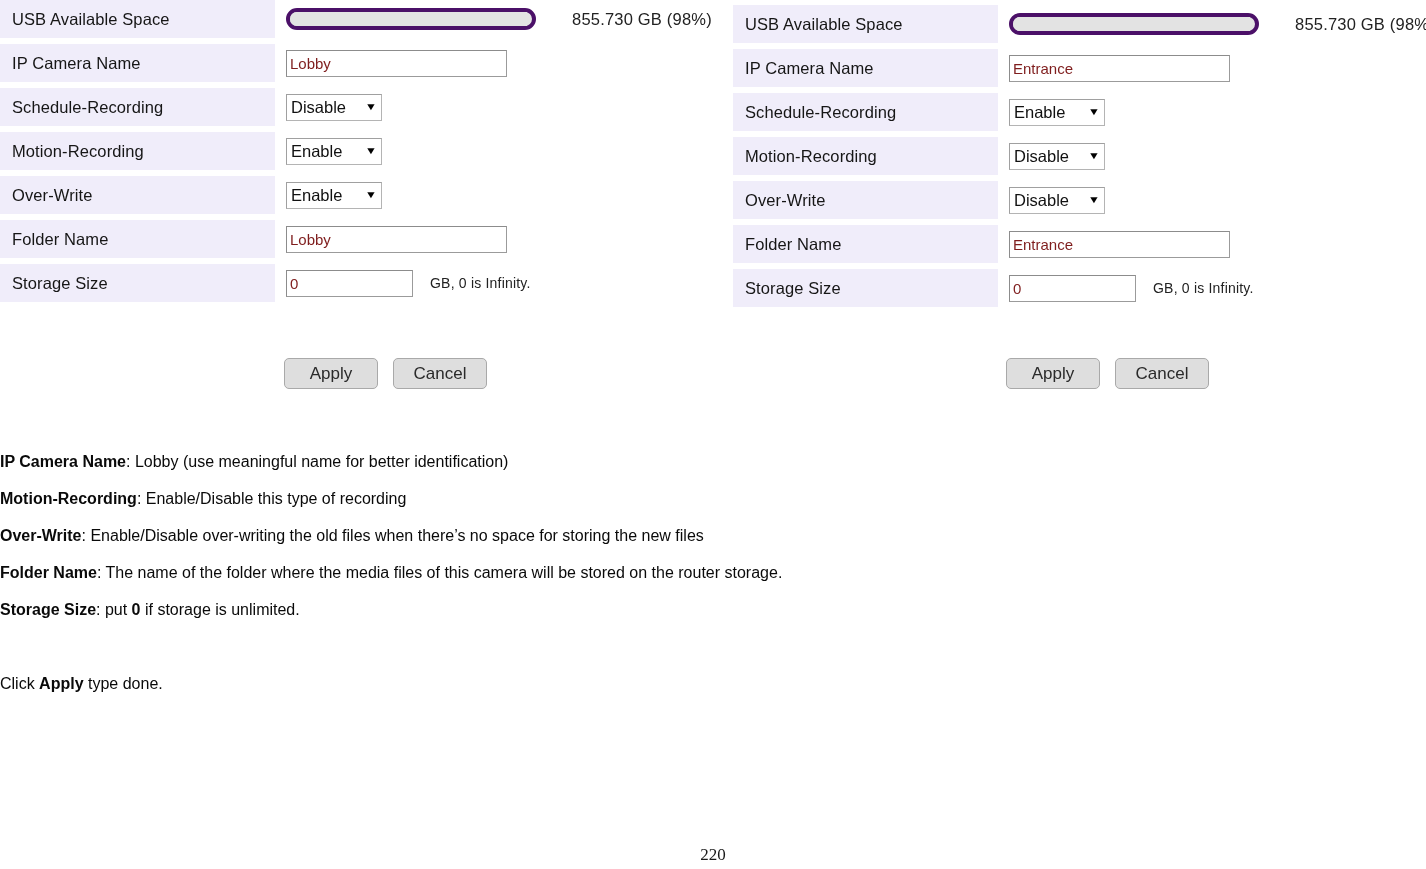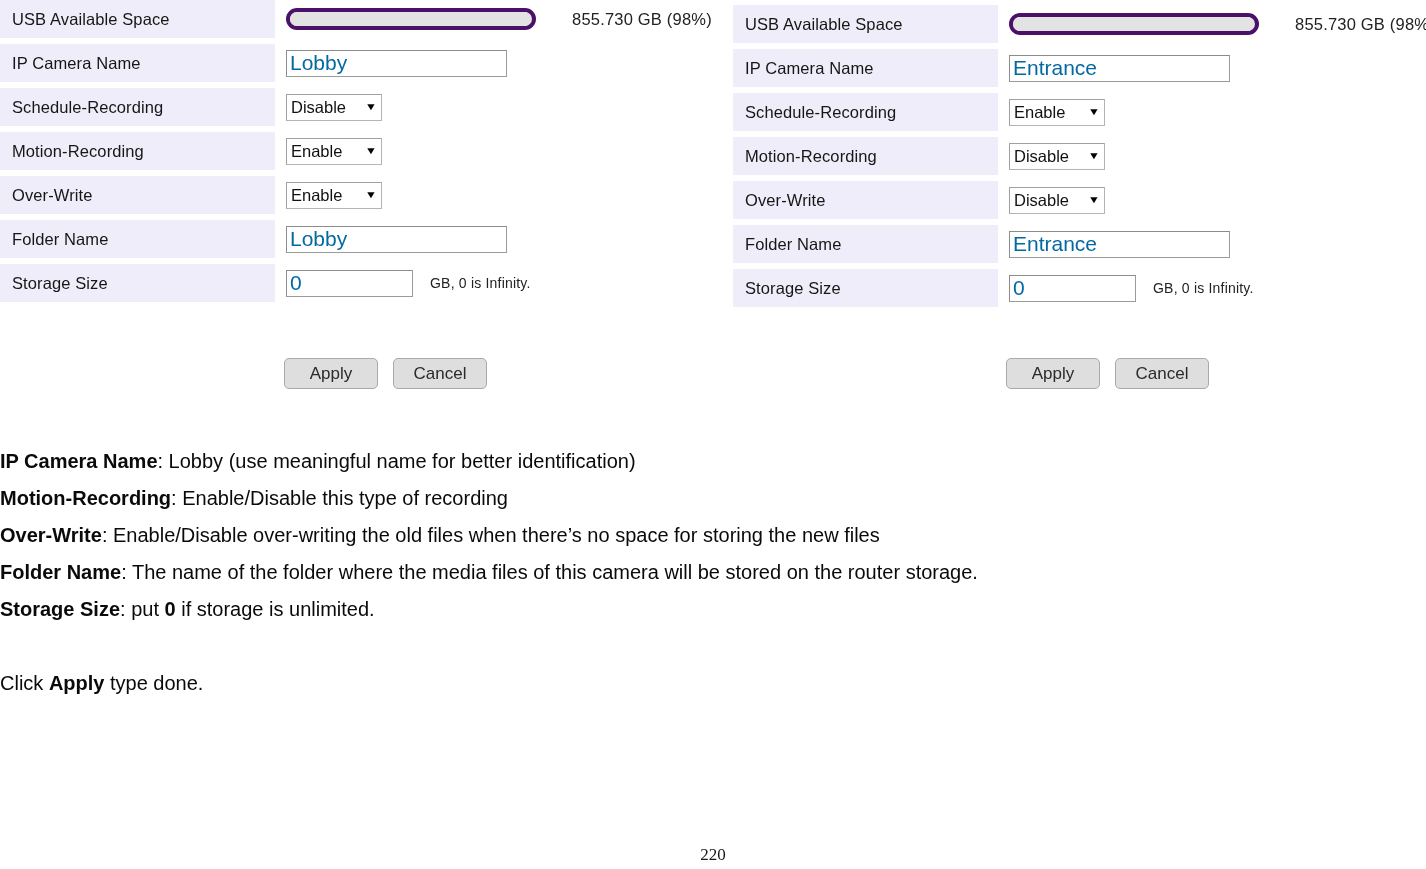--- a/index.html
+++ b/index.html
@@ -76,22 +76,22 @@
     margin-left: 19px;
     font-size: 16.5px;
     color: #222;
     white-space: nowrap;
     letter-spacing: 0.2px;
   }
 
   
   input.txt {
     font-family: "Liberation Sans", sans-serif;
-    font-size: 21px;
-    color: #0369a1;
+    font-size: 15px;
+    color: #7f1d1d;
     background: #ffffff;
     border: 1px solid #9b9b9b;
     border-top-color: #8c8c8c;
     border-left-color: #8c8c8c;
     box-sizing: border-box;
     height: 27px;
     padding: 0 3px;
     outline: none;
   }
   input.txt-wide  { width: 221px; }
@@ -154,21 +154,21 @@
 
   
   #prose {
     position: absolute;
     left: 0px;
     top: 443px;
     width: 1426px;
   }
   .prose-line {
     font-family: "Liberation Sans", sans-serif;
-    font-size: 20px;
+    font-size: 16px;
     line-height: 37px;
     color: #0a0a0a;
     white-space: nowrap;
   }
   .prose-line b { font-weight: bold; }
   .prose-gap { height: 37px; }
 
   
   #page-number {
     position: absolute;

